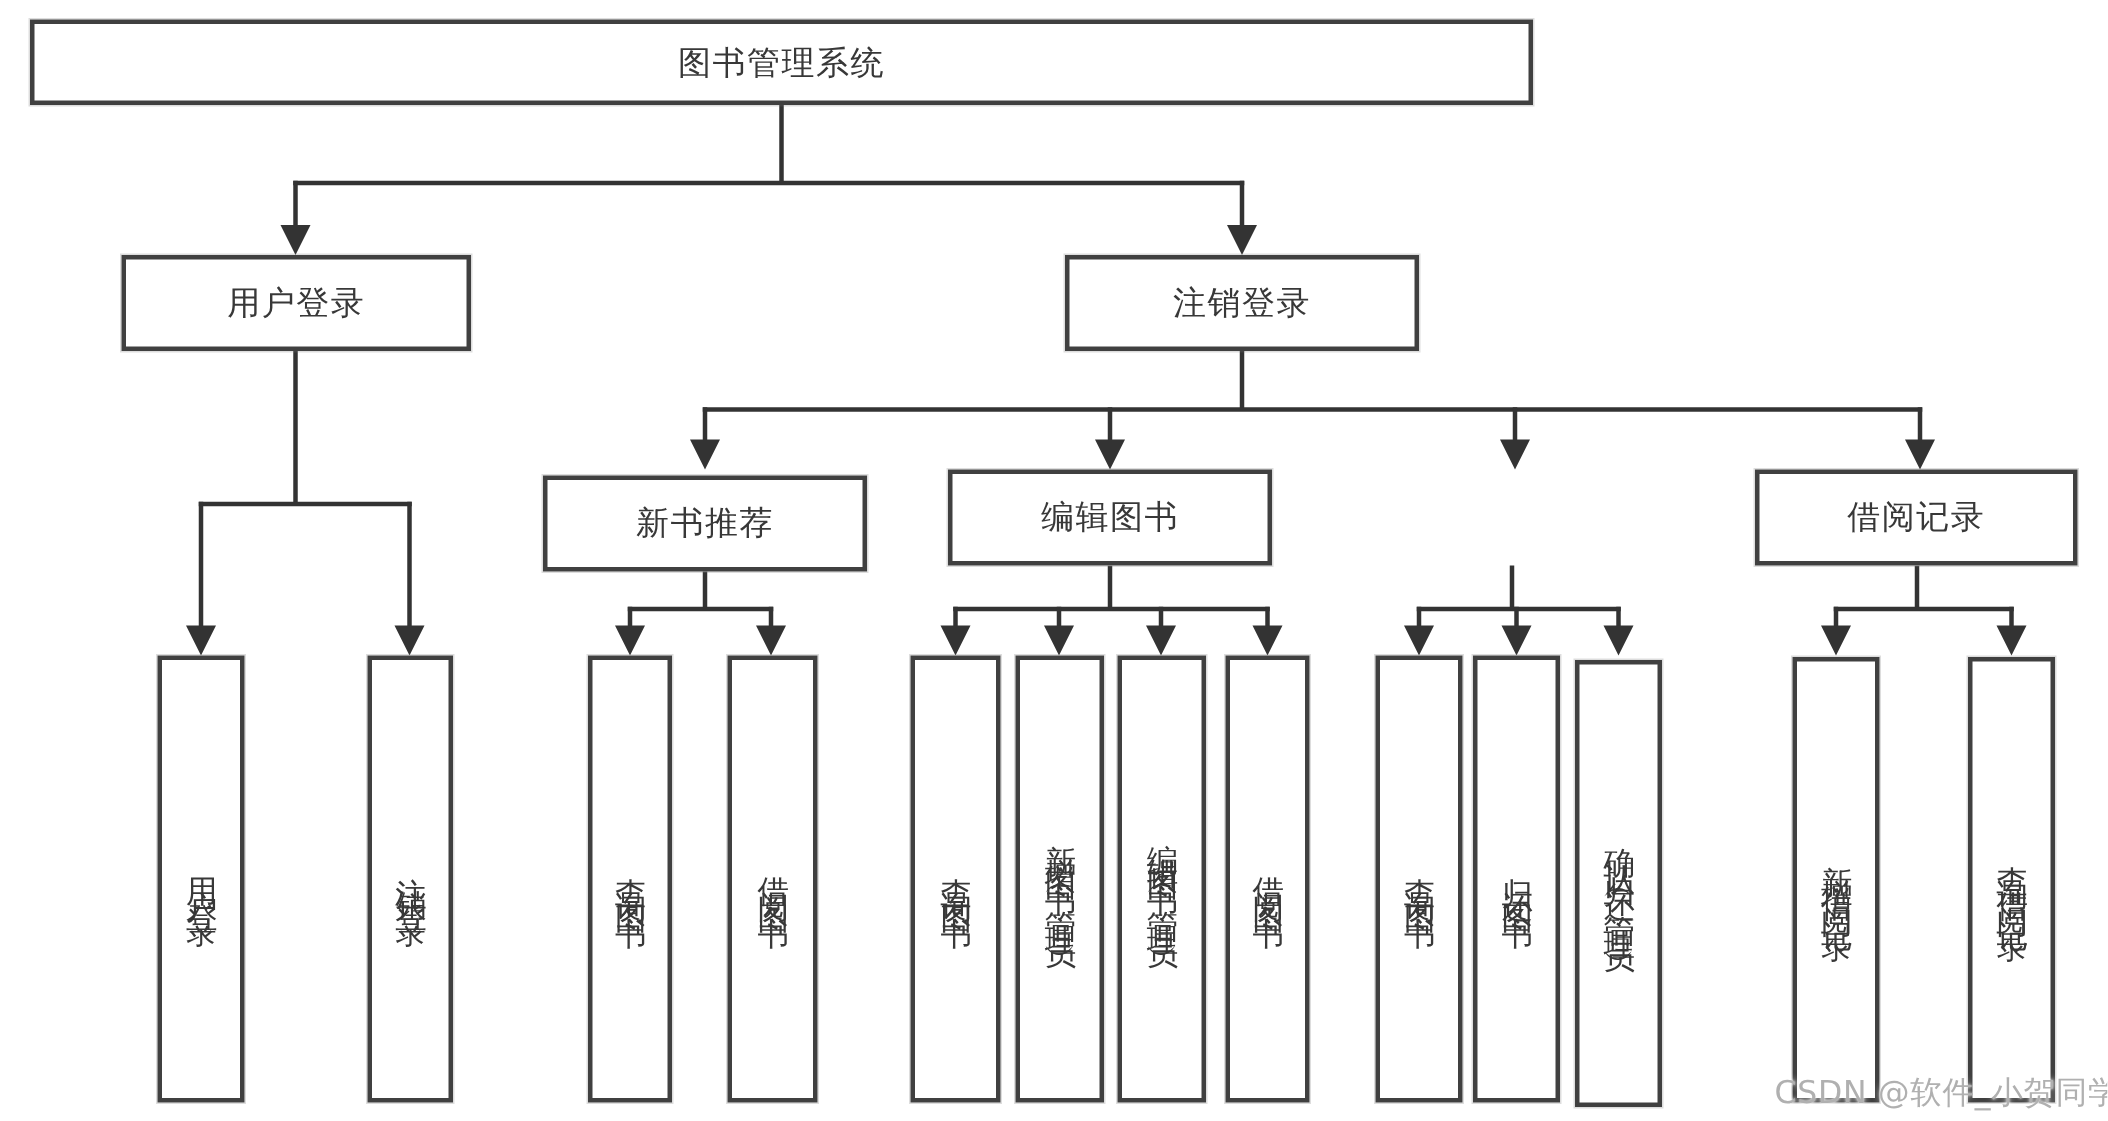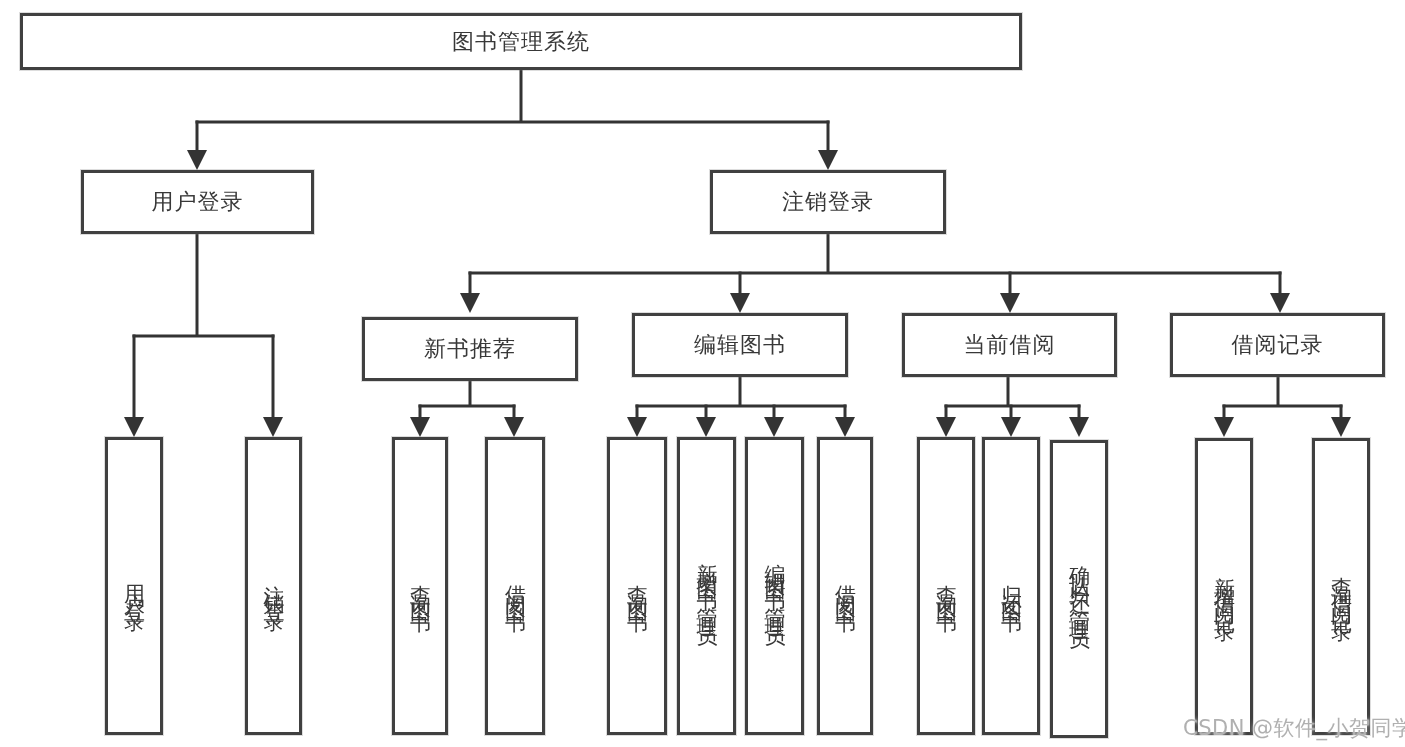--- a/index.html
+++ b/index.html
@@ -94,21 +94,20 @@
     </g>
   </svg>
 
   <div class="node hbox" style="left:20px;top:13px;width:1002px;height:57px">图书管理系统</div>
 
   <div class="node hbox" style="left:81px;top:170px;width:233px;height:64px">用户登录</div>
   <div class="node hbox" style="left:710px;top:170px;width:236px;height:64px">注销登录</div>
 
   <div class="node hbox" style="left:362px;top:317px;width:216px;height:64px">新书推荐</div>
   <div class="node hbox" style="left:632px;top:313px;width:216px;height:64px">编辑图书</div>
-  <div class="node hbox" style="left:902px;top:313px;width:215px;height:64px">当前借阅</div>
   <div class="node hbox" style="left:1170px;top:313px;width:215px;height:64px">借阅记录</div>
 
   <div class="node vbox" style="left:105px;top:437px;width:58px;height:298px">
     <span class="vtext">用户登录</span>
   </div>
   <div class="node vbox" style="left:245px;top:437px;width:57px;height:298px">
     <span class="vtext">注销登录</span>
   </div>
 
   <div class="node vbox" style="left:392px;top:437px;width:56px;height:298px">

